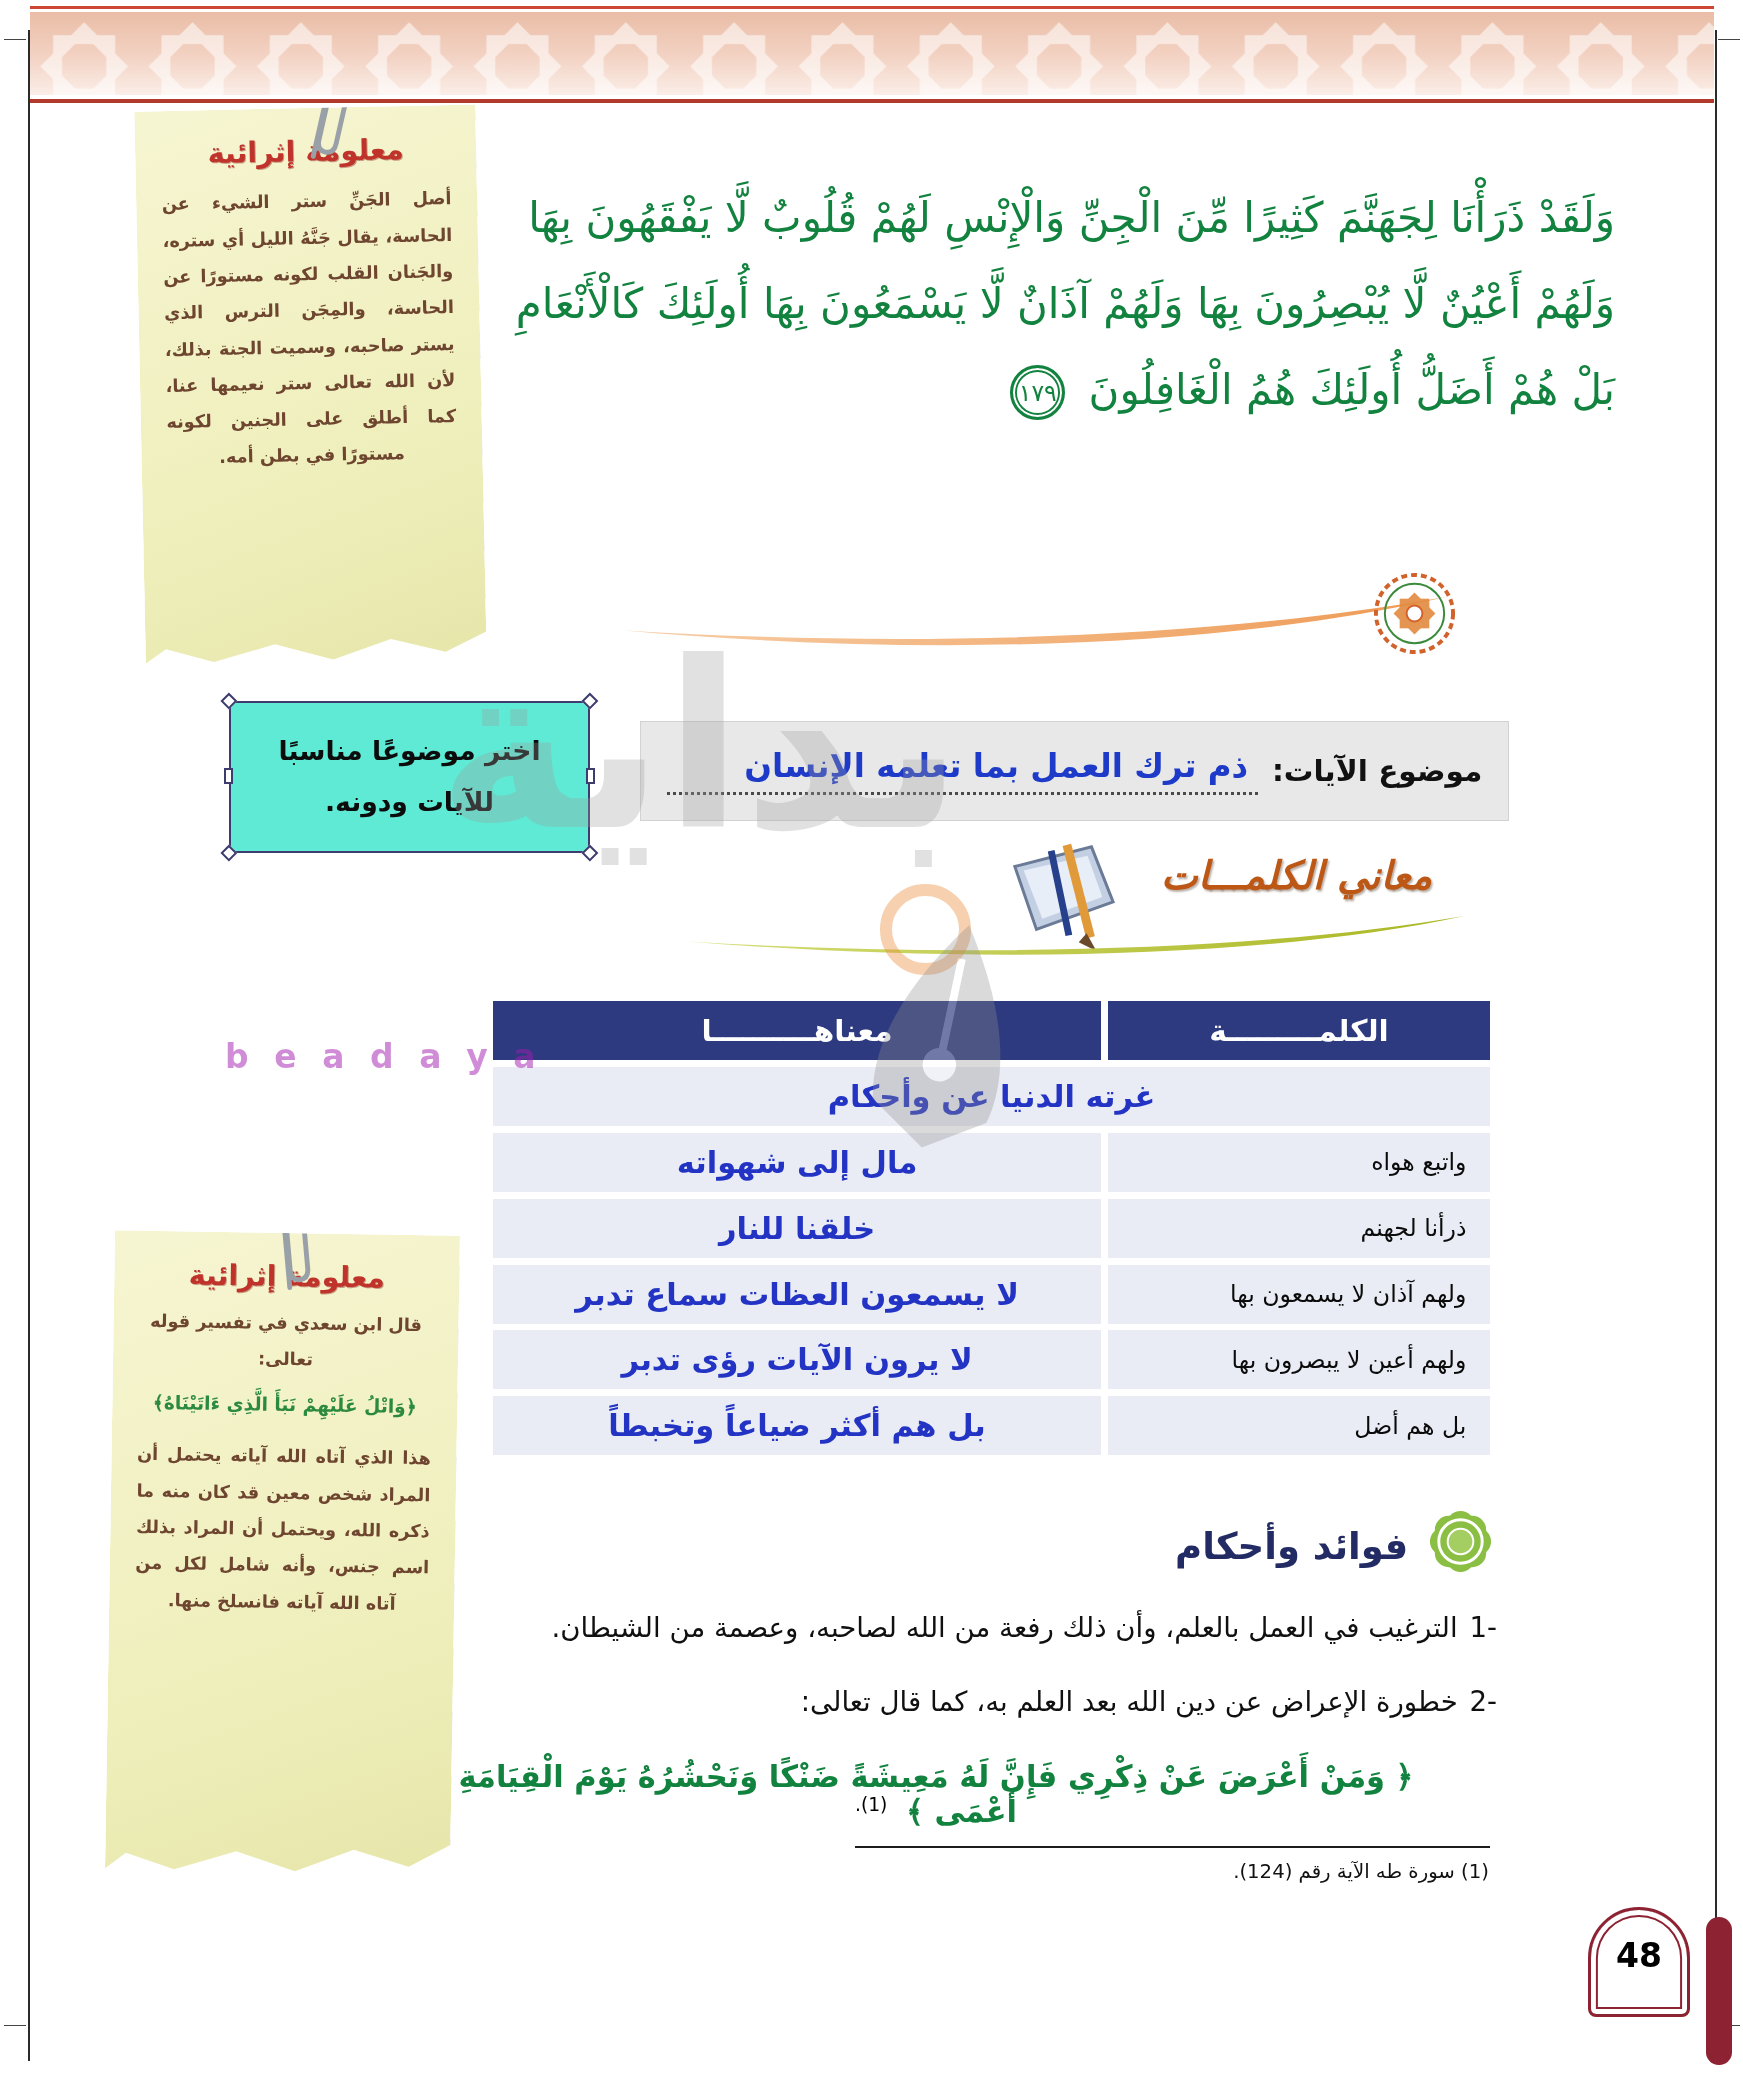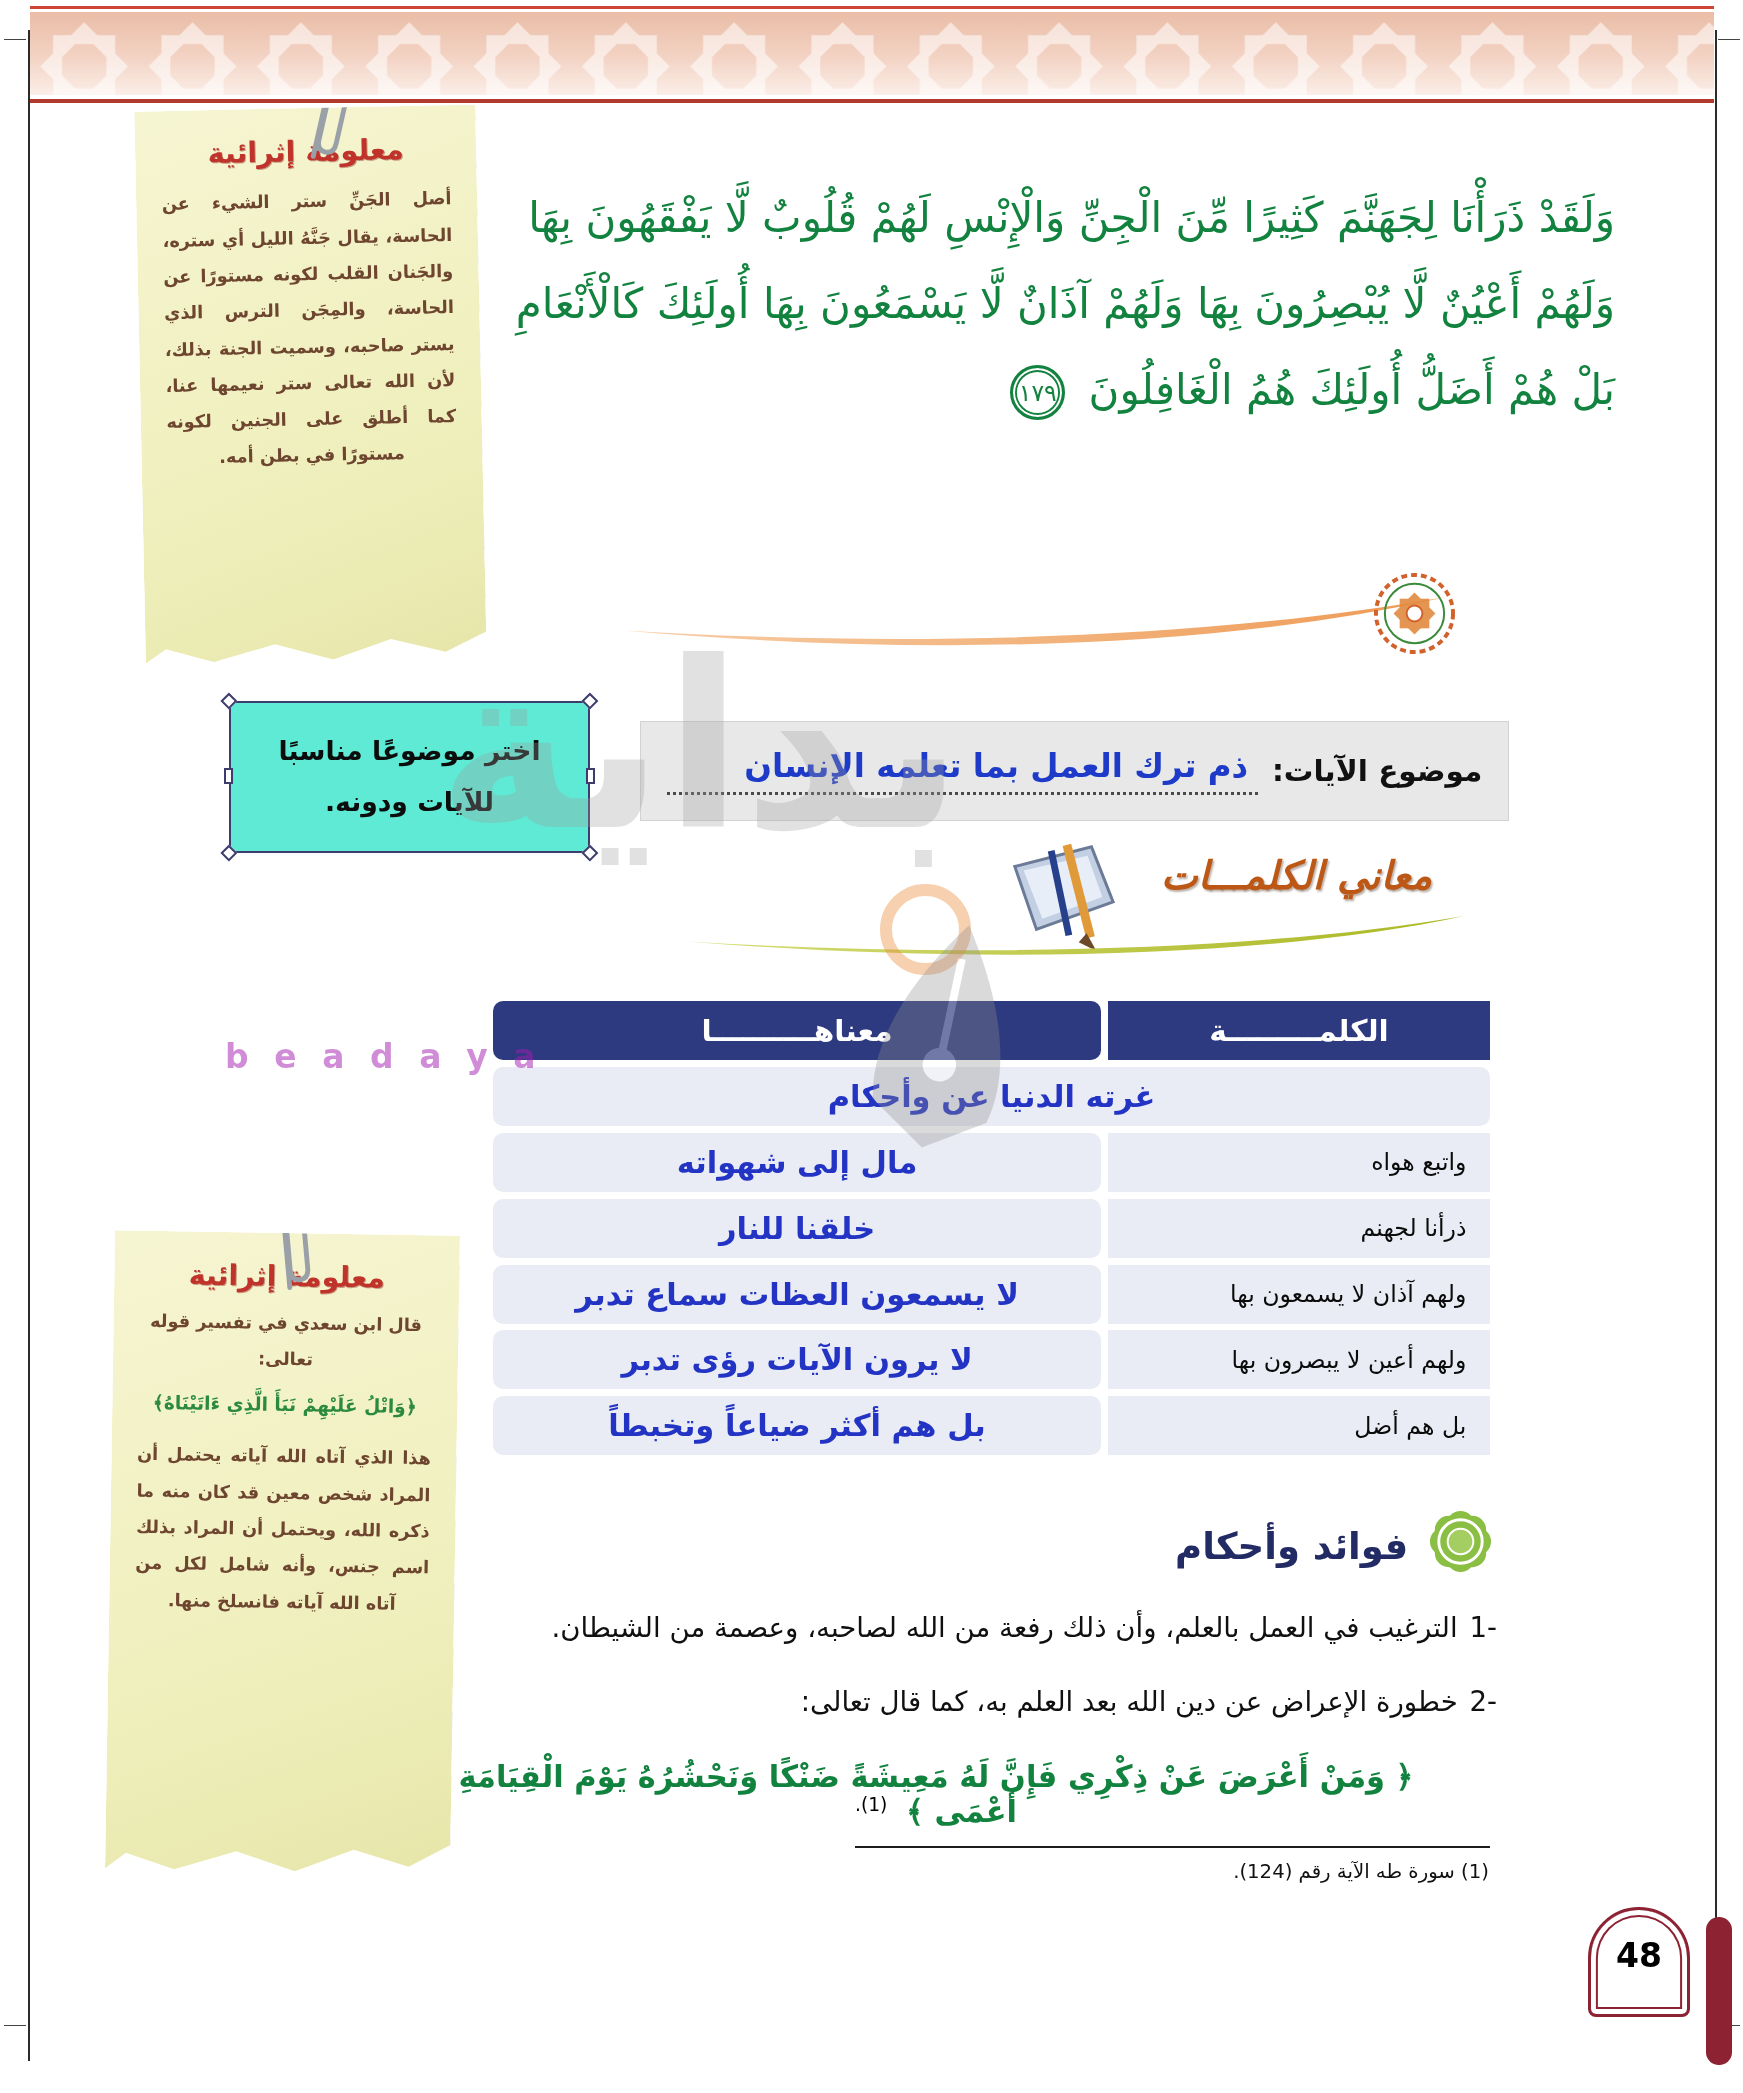--- a/index.html
+++ b/index.html
@@ -107,21 +107,21 @@
   }
   .swoosh-green { position:absolute; left:683px; top:912px; width:786px; height:57px; }
 
   
   .mtable { position:absolute; left:493px; top:1001px; width:997px; direction:rtl; }
   .mt-head { display:flex; gap:6.9px; margin-bottom:6.9px; }
   .mt-hcell {
     background:#2d3a80; color:#fff; font-size:29.6px; font-weight:bold; height:59px;
     display:flex; align-items:center; justify-content:center;
   }
-  .mt-w { width:382px; } .mt-m { flex:1;border-radius:10px; }
+  .mt-w { width:382px; } .mt-m { flex:1; }
   .mt-row { display:flex; gap:6.9px; margin-bottom:6.9px; }
   .mt-cell { background:#e9ecf4; height:59px; display:flex; align-items:center; }
   .mt-cell.mt-w { justify-content:flex-start; padding-right:23.6px; font-size:23.6px; color:#0b0b0b; }
   .mt-cell.mt-m { justify-content:center; font-size:30.5px; font-weight:bold; color:#2334c4; }
 
   
   .benefits-header {
     position:absolute; left:1123px; top:1505px; width:374px;
     display:flex; direction:rtl; align-items:center; gap:15.8px; justify-content:flex-start;
   }

